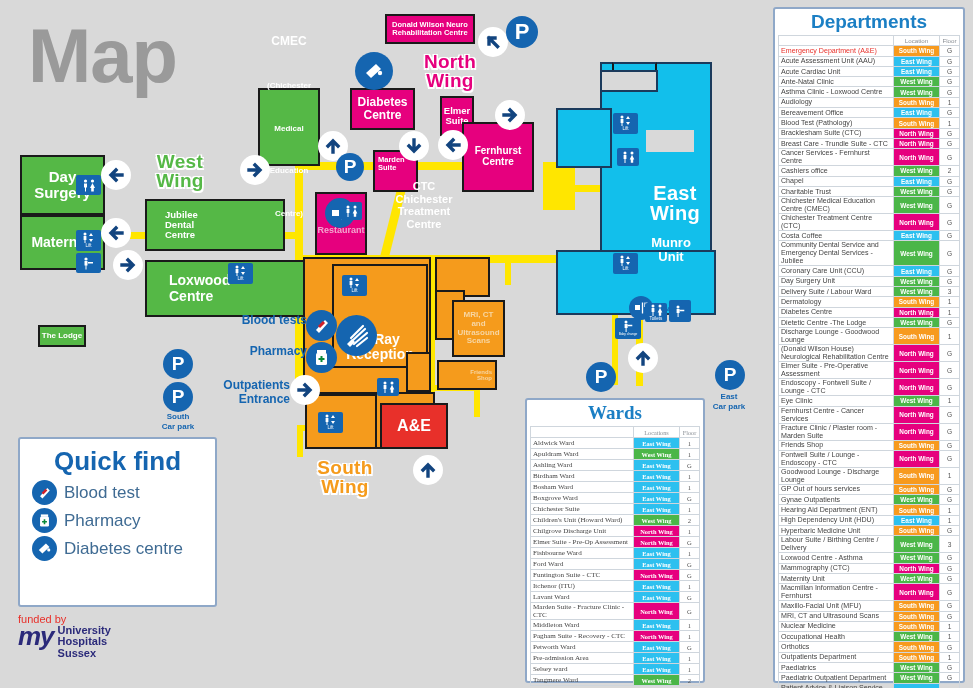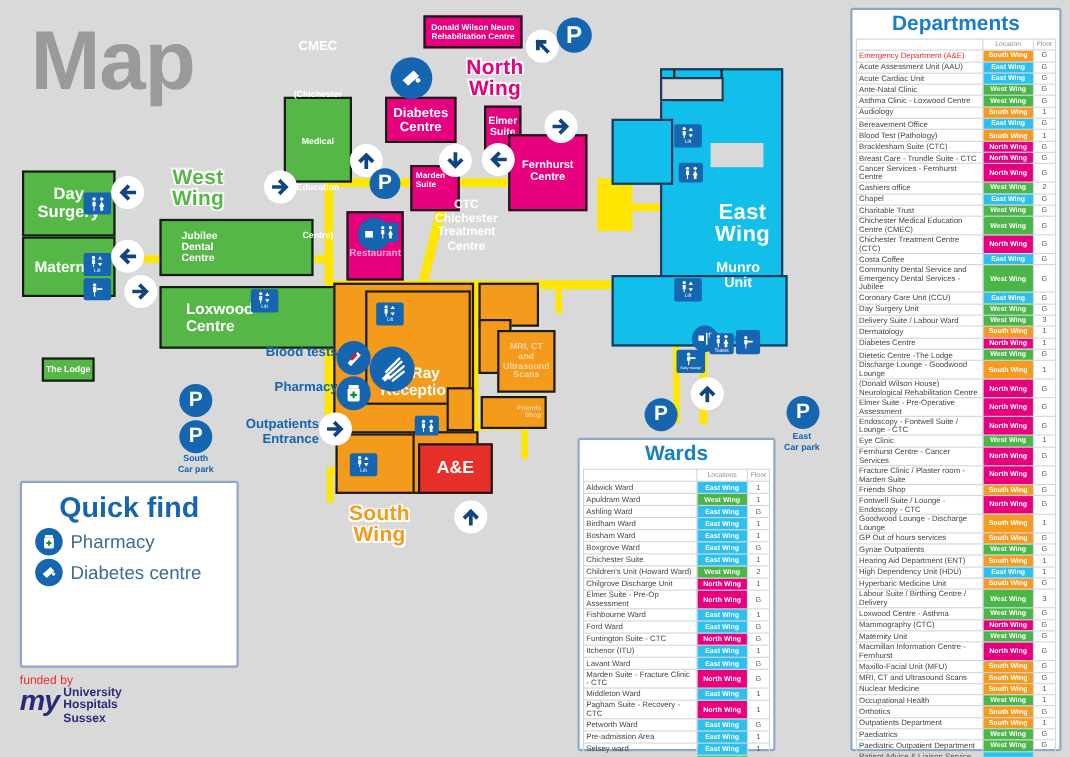--- a/index.html
+++ b/index.html
@@ -90,21 +90,21 @@
   table.tbl td { border:1px solid #cfd6dd; padding:0 2px; color:#444; height:11px; vertical-align:middle;}
   table.tbl td.hdr { color:#8a8f95; text-align:center; font-size:6.2px; border:1px solid #cfd6dd; }
   table.tbl td.loc { text-align:center; color:#fff; font-weight:bold; font-size:6.4px; width:46px; }
   table.tbl td.flr { text-align:center; color:#555; width:20px; font-size:6.6px; }
   td.loc.East  { background:#2dc0ef; }
   td.loc.West  { background:#4bb648; }
   td.loc.South { background:#f79a1e; }
   td.loc.North { background:#e6007e; }
   td.name.emerg { color:#e8302a; }
 
-  #wards-panel { left:525px; top:398px; width:180px; height:285px; padding:2px 3px 17px; }
+  #wards-panel { left:525px; top:398px; width:180px; height:285px; padding:2px 3px 17px;font-family:Liberation Serif, serif; }
   #wards-panel .panel-title { font-size:19px; margin:0 0 2px; }
   #dept-panel  { left:773px; top:7px; width:192px; height:676px; padding:2px 3px 1px; }
   #dept-panel .panel-title { font-size:19px; margin:0 0 2px; }
   #dept-panel table.tbl td { height:10.3px; }
 </style>
 </head>
 <body>
 
 <div class="map-canvas">
 
@@ -477,20 +477,29 @@
     <svg width="14" height="12" viewBox="0 0 14 12">
         <circle cx="5" cy="2" r="1.5" fill="#fff"></circle>
         <path d="M3.6 4 h3 v4 h-1 v4 h-1 v-4 h-1z M6.8 4.8 h4.5 v1.5 h-4.5z" fill="#fff"></path>
       </svg>
     <span class="cap" style="font-size:3.2px;">Baby change</span>
   </div>
 
   <div class="quickfind">
     <div class="qf-title">Quick find</div>
 
+    <div class="qf-row">
+      <span class="picto" style="position:relative;width:25px;height:25px;flex:0 0 25px;">
+        <svg width="17" height="17" viewBox="0 0 21 21">
+            <path d="M5 15 L14 5 l3 3 -9 10 z" fill="#fff"></path>
+            <path d="M8 12 L13 7" stroke="#d0202a" stroke-width="3"></path>
+          </svg>
+      </span>
+      <span class="qf-label">Blood test</span>
+    </div>
 
 
     <div class="qf-row">
       <span class="picto" style="position:relative;width:25px;height:25px;flex:0 0 25px;">
         <svg width="17" height="17" viewBox="0 0 21 21">
             <rect x="6" y="3" width="9" height="3" fill="#fff"></rect>
             <rect x="5" y="6" width="11" height="12" rx="1.5" fill="#fff"></rect>
             <path d="M10.5 9 v6 M7.5 12 h6" stroke="#0a8a3a" stroke-width="2"></path>
           </svg>
       </span>

